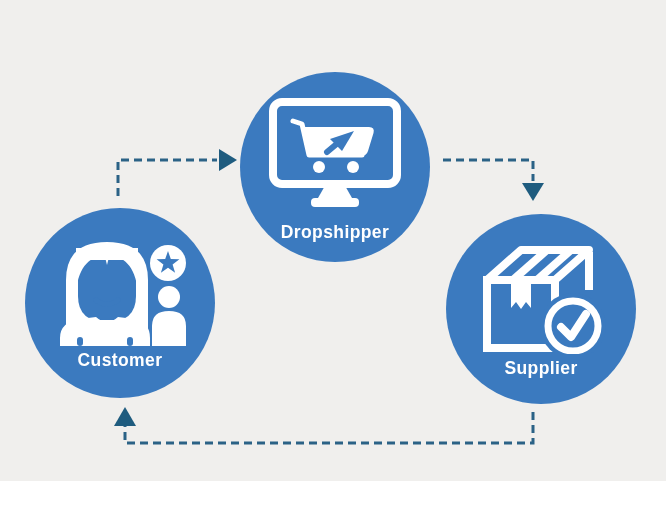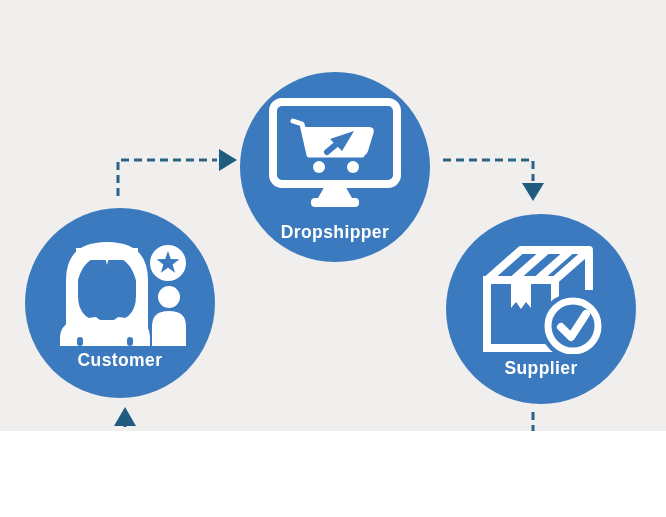--- a/index.html
+++ b/index.html
@@ -1,17 +1,17 @@
 <!DOCTYPE html>
 <html style="--c-bg: #f0efed; --c-circle: #3b7abf; --c-dash: #2b6286; --c-arrow: #1f5c7f; --c-label: #ffffff;"><head>
 <meta charset="utf-8">
 <style>
   html,body{margin:0;padding:0;}
   .stage{
-    position:relative;width:666px;height:431px;overflow:hidden;
+    position:relative;width:666px;height:481px;overflow:hidden;
     background:var(--c-bg,#f0efed);
     font-family:"Liberation Sans", sans-serif;
   }
   .node{
     position:absolute;width:190px;height:190px;border-radius:50%;
     background:var(--c-circle,#3b7abf);
     display:flex;flex-direction:column;align-items:center;
   }
   .node .icon{margin-top:26px;flex:0 0 auto;}
   .node .label{

